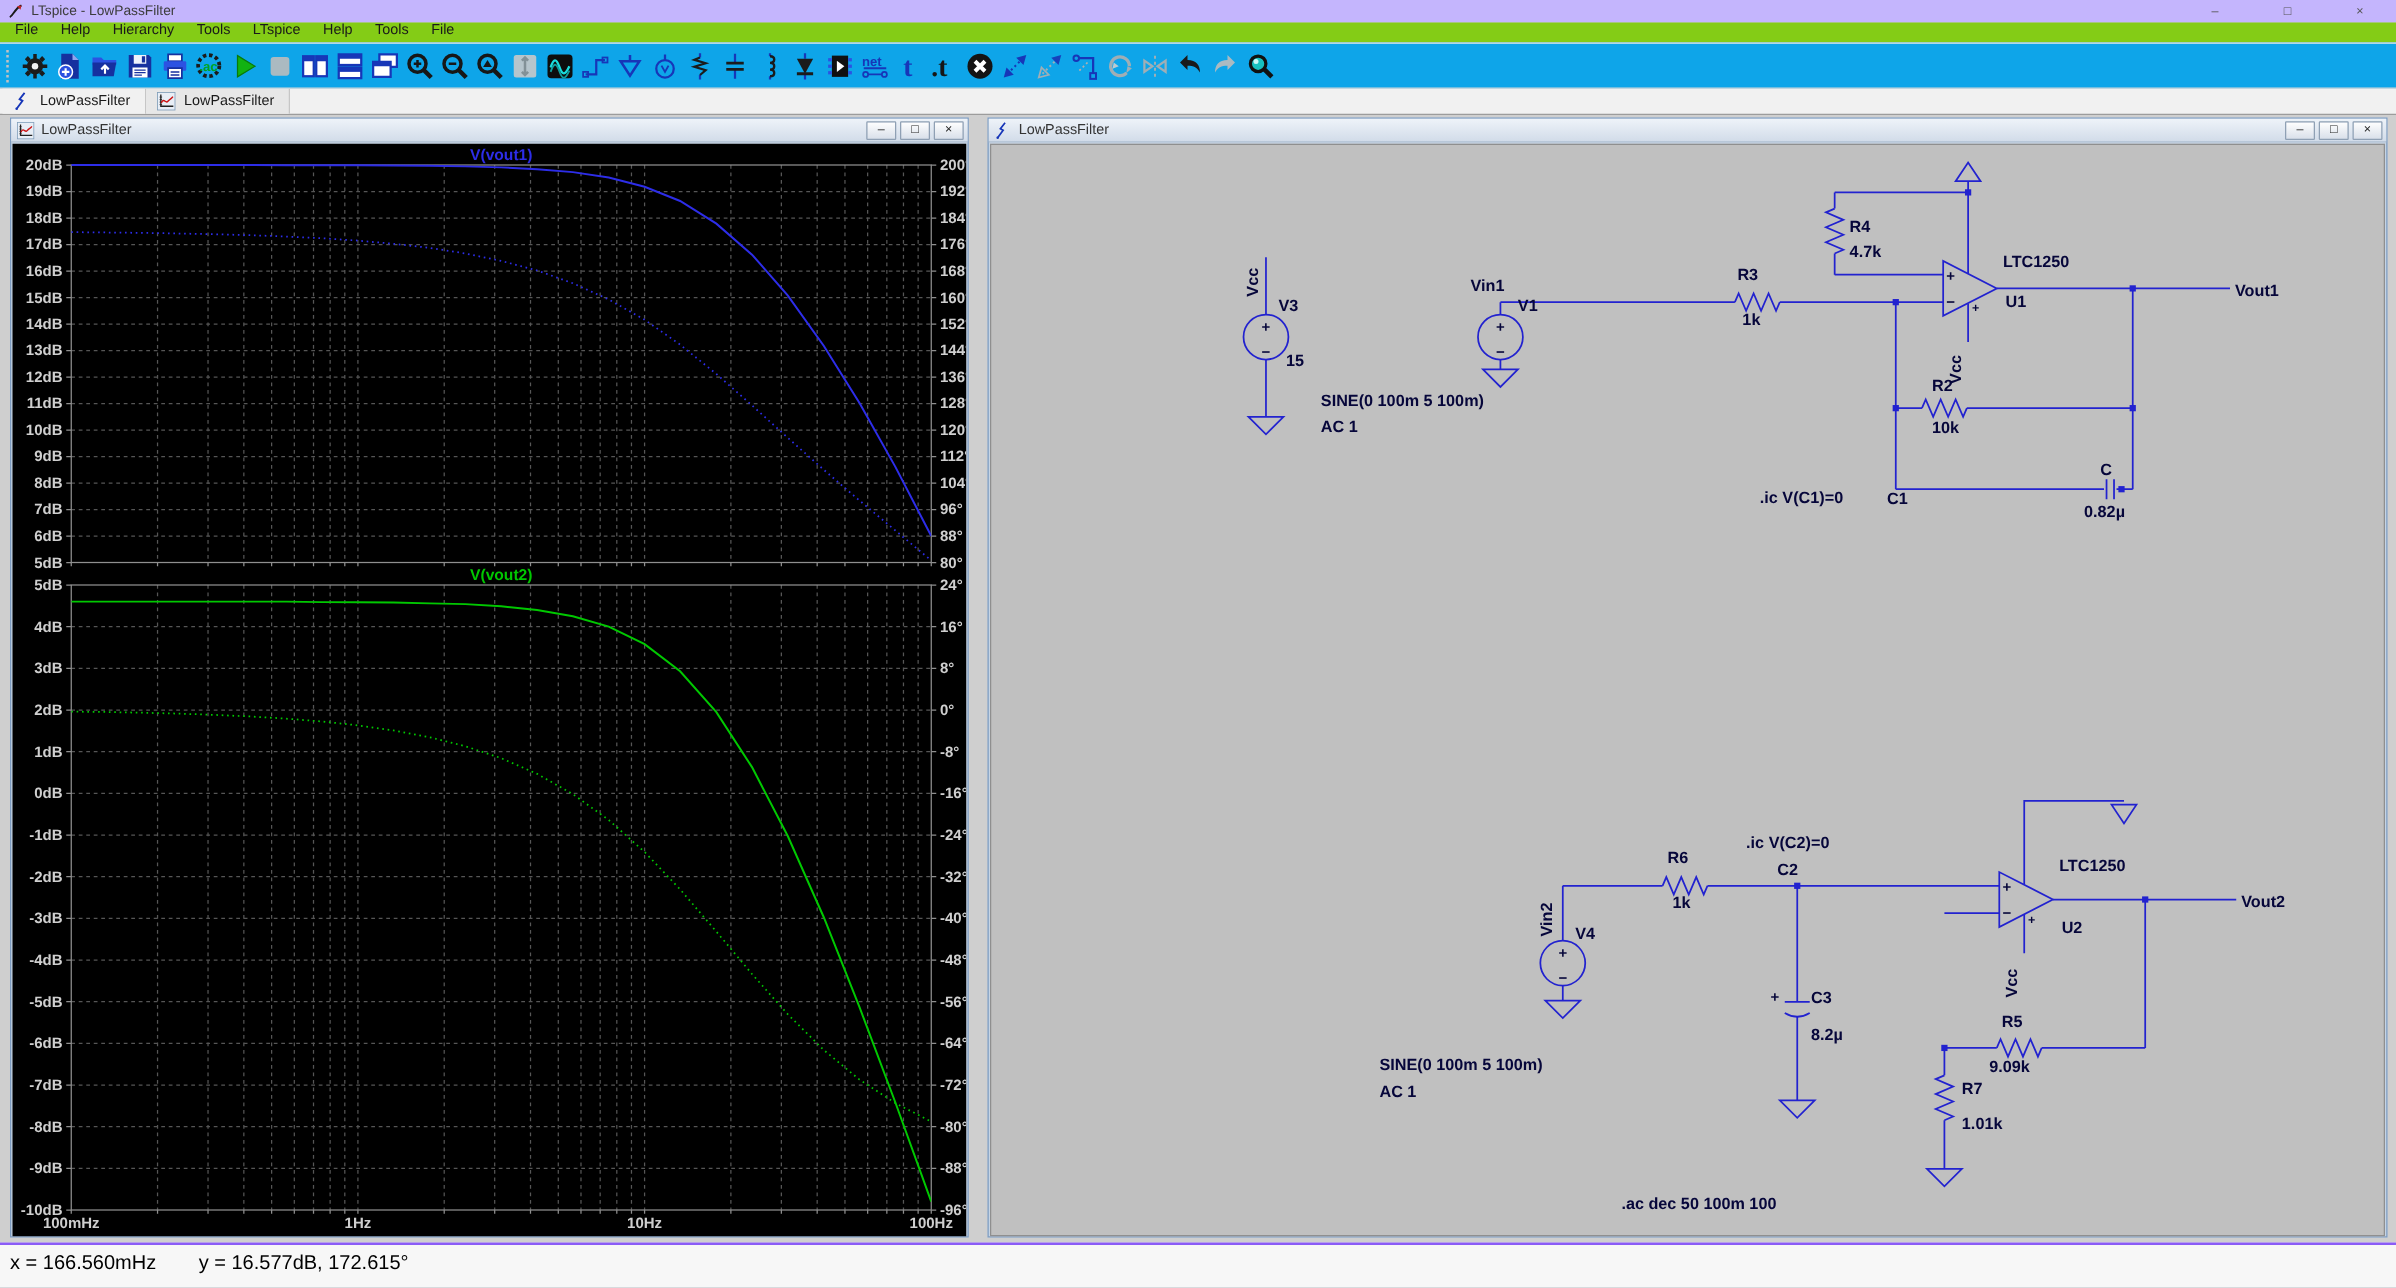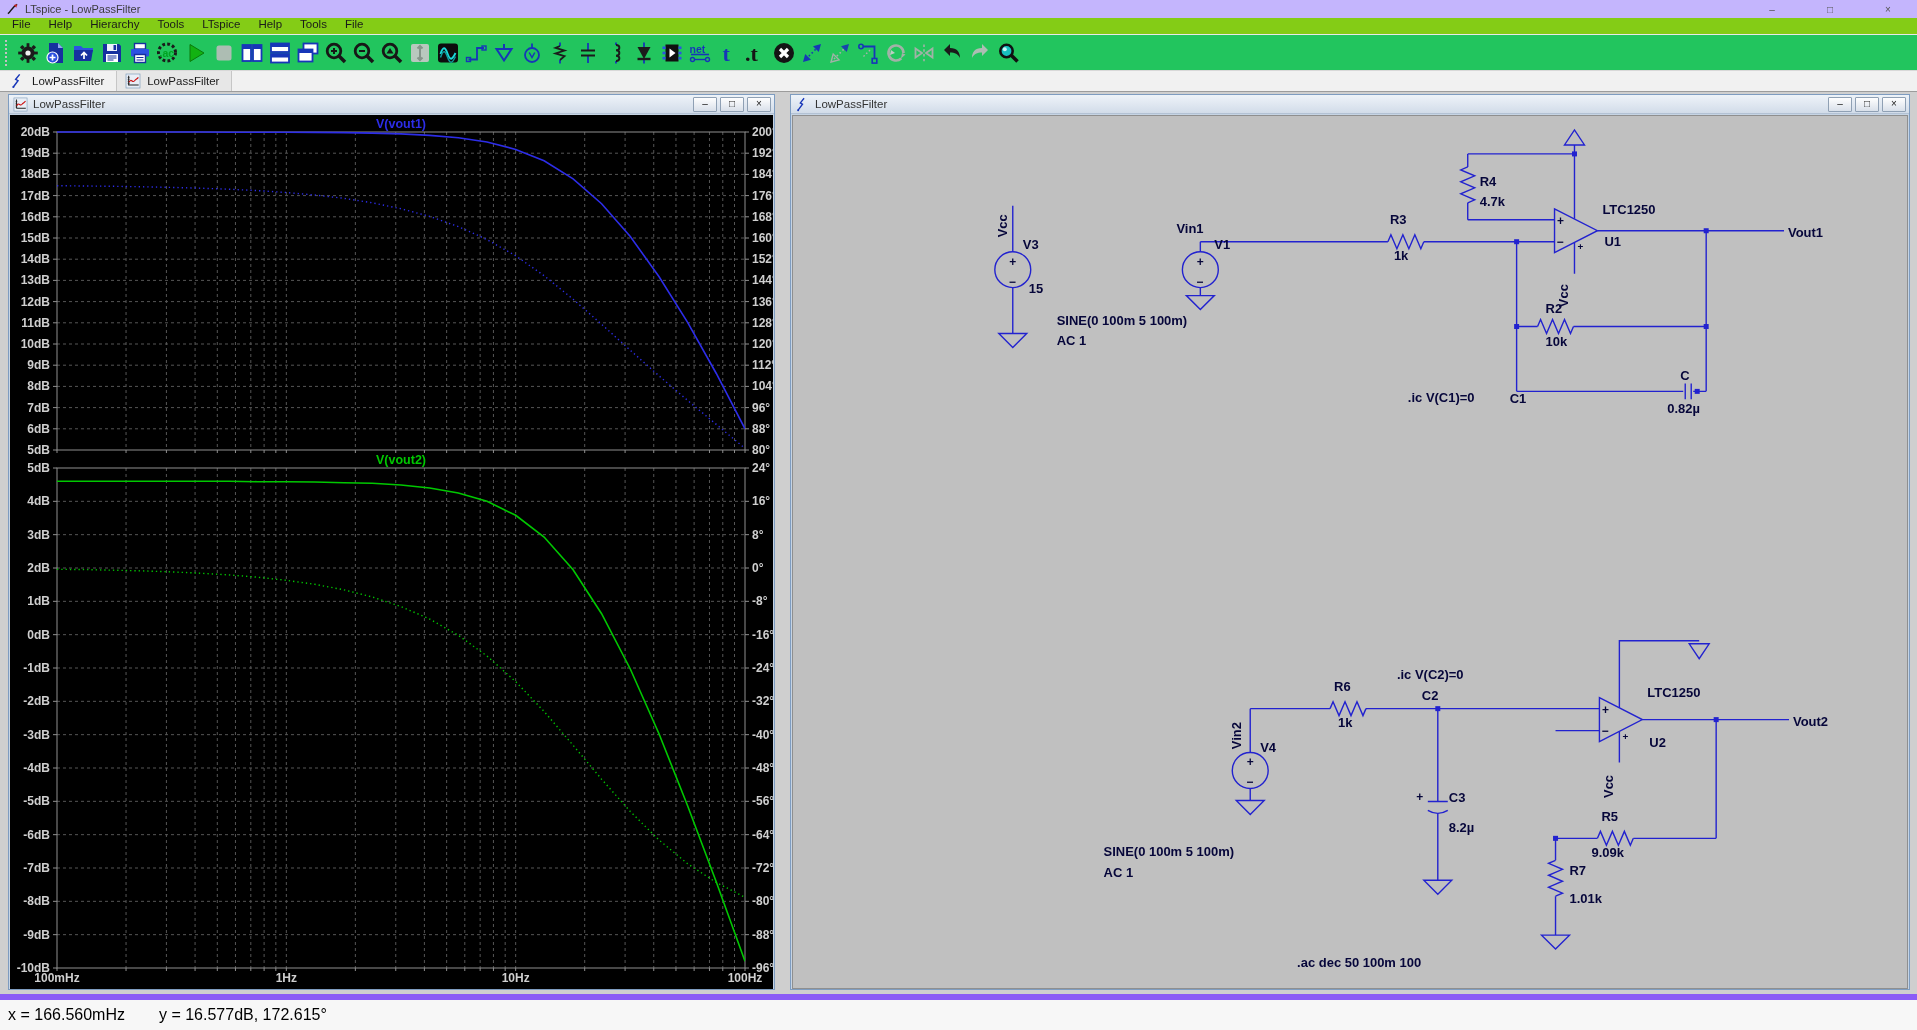--- a/index.html
+++ b/index.html
@@ -3,42 +3,42 @@
 <meta charset="utf-8">
 <style>
   *{box-sizing:border-box;margin:0;padding:0}
   html,body{width:1917px;height:1030px;overflow:hidden;font-family:"Liberation Sans",sans-serif;background:#cfcfcf;position:relative}
   #titlebar{height:18px;background:#c4b5fd;display:flex;align-items:center;font-size:11px;color:#3c3c3c}
   #titlebar .appicon{width:15px;height:14px;margin:1px 5px 1px 5px}
   #titlebar .tspacer{flex:1}
   .capbtn{width:58px;height:18px;display:flex;align-items:center;justify-content:center;font-size:10px;color:#555}
   #menubar{height:16px;background:#84cc16;display:flex;align-items:flex-start;font-size:11.5px;color:#1a1a1a;padding-left:3px}
   #menubar .mitem{padding:0 9px;cursor:default}
-  #toolbar{height:37px;background:#22c55e;border-top:1px solid #e8e8e8;border-bottom:1px solid #d8d8d8;display:flex;align-items:center;padding-left:3px}
+  #toolbar{height:37px;background:#0ea5e9;border-top:1px solid #e8e8e8;border-bottom:1px solid #d8d8d8;display:flex;align-items:center;padding-left:3px}
   .grip{width:6px;height:26px;border-left:2px dotted #c2c2c2;margin:0 3px 0 2px}
   .tbtn{width:28px;height:30px;display:flex;align-items:center;justify-content:center;border-radius:3px}
   .tbtn svg{width:24px;height:24px;display:block}
   .tbtn.dis{opacity:.9}
   #tabbar{height:21px;background:#f1f1f1;border-bottom:1px solid #9c9c9c;display:flex;align-items:stretch;padding-left:2px}
   .tab{display:flex;align-items:center;gap:6px;padding:0 12px 0 8px;font-size:11.5px;color:#1a1a1a;border-right:1px solid #c6c6c6;background:#f1f1f1}
   .tab.active{background:#e7e7e7}
   .tab svg{width:16px;height:16px}
   #mdi{position:absolute;left:0;top:92px;width:1917px;height:902px;background:#cfcfcf}
   .win{position:absolute;border:1px solid #7e9cc0;background:#c6d4e4}
   .wtitle{height:19px;display:flex;align-items:center;background:linear-gradient(#eef3f9,#d2dce9);font-size:11.5px;color:#333;padding-left:4px;gap:5px;border-bottom:1px solid #b3c2d4}
   .wicon{width:15px;height:15px}
   .wicon svg{width:15px;height:15px;display:block}
   .wbtns{margin-left:auto;display:flex;gap:3px;padding-right:3px}
   .wbtn{width:24px;height:15px;background:linear-gradient(#fefefe,#d9e0ea);border:1px solid #8fa0b4;border-radius:1px;font-size:10px;line-height:1;display:flex;align-items:center;justify-content:center;color:#222}
   #win-plot{left:8px;top:2px;width:767px;height:896px}
   #win-sch{left:790px;top:2px;width:1120px;height:896px}
   svg.client{position:absolute;left:1px;top:20px;display:block}
   #plot-svg{background:#000}
   #sch-svg{background:#c0c0c0;border:1px solid #8f8f8f}
-  #statusbar{position:absolute;left:0;bottom:0;width:1917px;height:36px;background:#f7f7f7;border-top:6px solid #8b5cf6;font-size:16px;color:#000;display:flex;gap:34px;padding:6px 0 0 8px}
+  #statusbar{position:absolute;left:0;bottom:0;width:1917px;height:36px;background:#f7f7f7;border-top:2px solid #8b5cf6;font-size:16px;color:#000;display:flex;gap:34px;padding:6px 0 0 8px}
   
   .ylab,.xlab{font:bold 12px "Liberation Sans",sans-serif;fill:#cfcfcf}
   .ptitle{font:bold 12.5px "Liberation Sans",sans-serif}
   .gridln{stroke:#565656;stroke-dasharray:3 3;stroke-width:1}
   .stub{stroke:#8f8f8f;stroke-width:1}
   .pborder{fill:none;stroke:#8f8f8f;stroke-width:1}
   
   .slab{font:bold 13px "Liberation Sans",sans-serif;fill:#06063a}
   .sym{font:bold 12px "Liberation Sans",sans-serif;fill:#06063a}
   .sym2{font:bold 10px "Liberation Sans",sans-serif;fill:#06063a}

